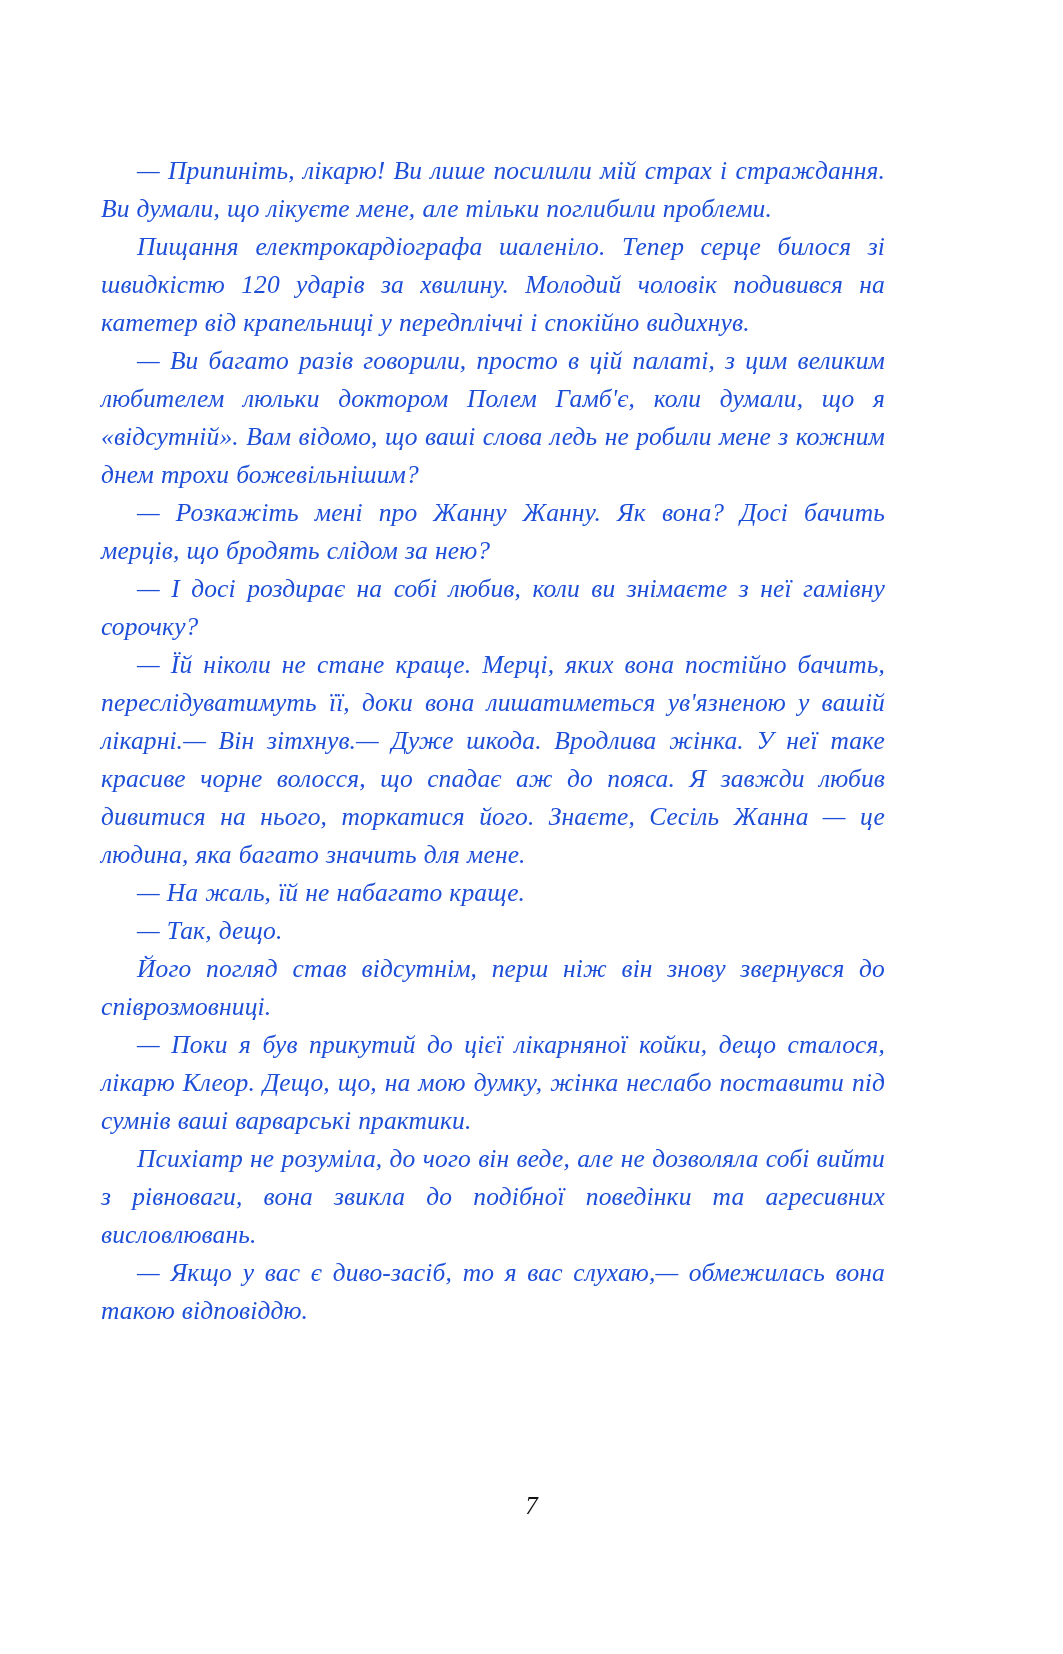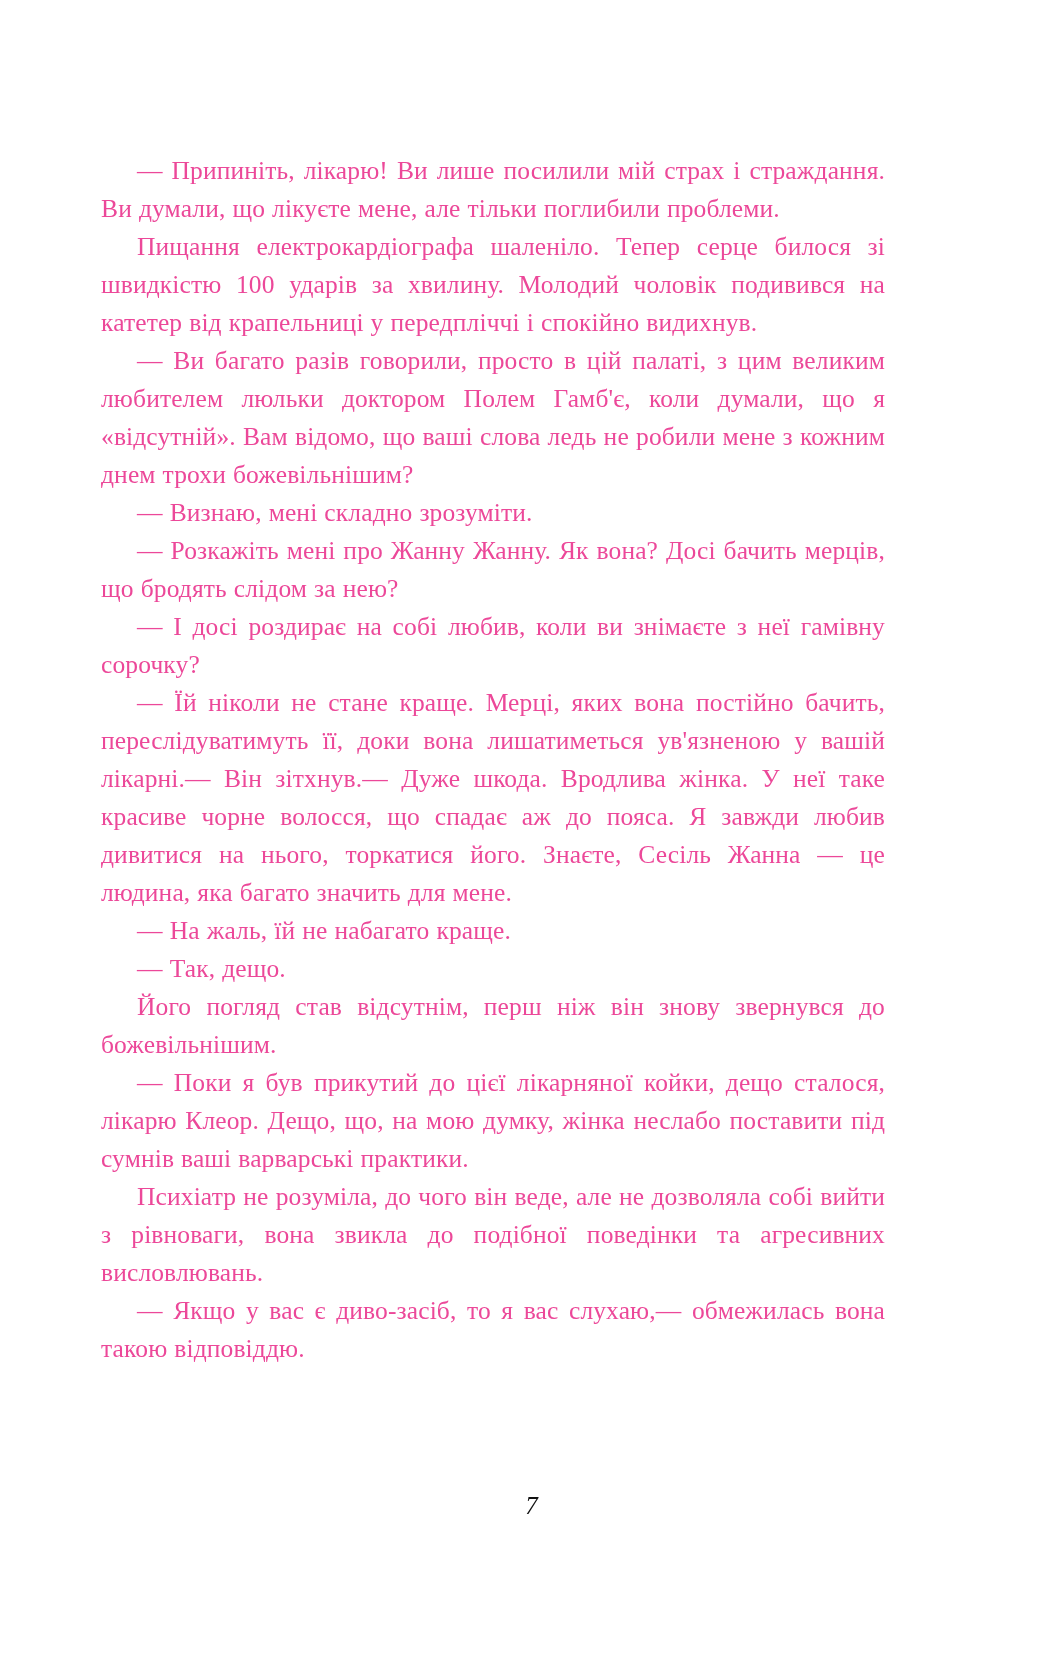--- a/index.html
+++ b/index.html
@@ -21,23 +21,24 @@
 
   .text-block {
     position: absolute;
     left: 101px;
     top: 152px;
     width: 784px;
   }
 
   .para {
     font-family: "Liberation Serif", "DejaVu Serif", serif;
+    font-style: italic;
     font-size: 25.5px;
     line-height: 38px;
-    color: #ec4899;
+    color: #1d4ed8;
     text-align: justify;
     text-justify: inter-word;
     margin: 0 0 0 0;
     text-indent: 36px;
     hyphens: manual;
     -webkit-hyphens: manual;
     word-spacing: 0.02em;
     letter-spacing: 0.005em;
   }
 
@@ -57,29 +58,28 @@
     color: #111111;
   }
 </style>
 </head>
 <body>
 
 <div class="page">
 
   <div class="text-block">
     <p class="para">— Припиніть, лікарю! Ви лише посилили мій страх і страждання. Ви думали, що лікуєте мене, але тільки поглибили проблеми.</p>
-    <p class="para">Пищання електрокардіографа шаленіло. Тепер серце билося зі швидкістю 100 ударів за хвилину. Молодий чоловік подивився на катетер від крапельниці у передпліччі і спокійно видихнув.</p>
+    <p class="para">Пищання електрокардіографа шаленіло. Тепер серце билося зі швидкістю 120 ударів за хвилину. Молодий чоловік подивився на катетер від крапельниці у передпліччі і спокійно видихнув.</p>
     <p class="para">— Ви багато разів говорили, просто в цій палаті, з цим великим любителем люльки доктором Полем Гамб'є, коли думали, що я «відсутній». Вам відомо, що ваші слова ледь не робили мене з кожним днем трохи божевільнішим?</p>
-    <p class="para">— Визнаю, мені складно зрозуміти.</p>
     <p class="para">— Розкажіть мені про Жанну Жанну. Як вона? Досі бачить мерців, що бродять слідом за нею?</p>
     <p class="para">— І досі роздирає на собі любив, коли ви знімаєте з неї гамівну сорочку?</p>
     <p class="para">— Їй ніколи не стане краще. Мерці, яких вона постійно бачить, переслідуватимуть її, доки вона лишатиметься ув'язненою у вашій лікарні.— Він зітхнув.— Дуже шкода. Вродлива жінка. У неї таке красиве чорне волосся, що спадає аж до пояса. Я завжди любив дивитися на нього, торкатися його. Знаєте, Сесіль Жанна — це людина, яка багато значить для мене.</p>
     <p class="para">— На жаль, їй не набагато краще.</p>
     <p class="para">— Так, дещо.</p>
-    <p class="para">Його погляд став відсутнім, перш ніж він знову звернувся до божевільнішим.</p>
+    <p class="para">Його погляд став відсутнім, перш ніж він знову звернувся до співрозмовниці.</p>
     <p class="para">— Поки я був прикутий до цієї лікарняної койки, дещо сталося, лікарю Клеор. Дещо, що, на мою думку, жінка неслабо поставити під сумнів ваші варварські практики.</p>
     <p class="para">Психіатр не розуміла, до чого він веде, але не дозволяла собі вийти з рівноваги, вона звикла до подібної поведінки та агресивних висловлювань.</p>
     <p class="para">— Якщо у вас є диво-засіб, то я вас слухаю,— обмежилась вона такою відповіддю.</p>
   </div>
 
   <div class="page-number">7</div>
 
 </div>
 
 </body></html>

